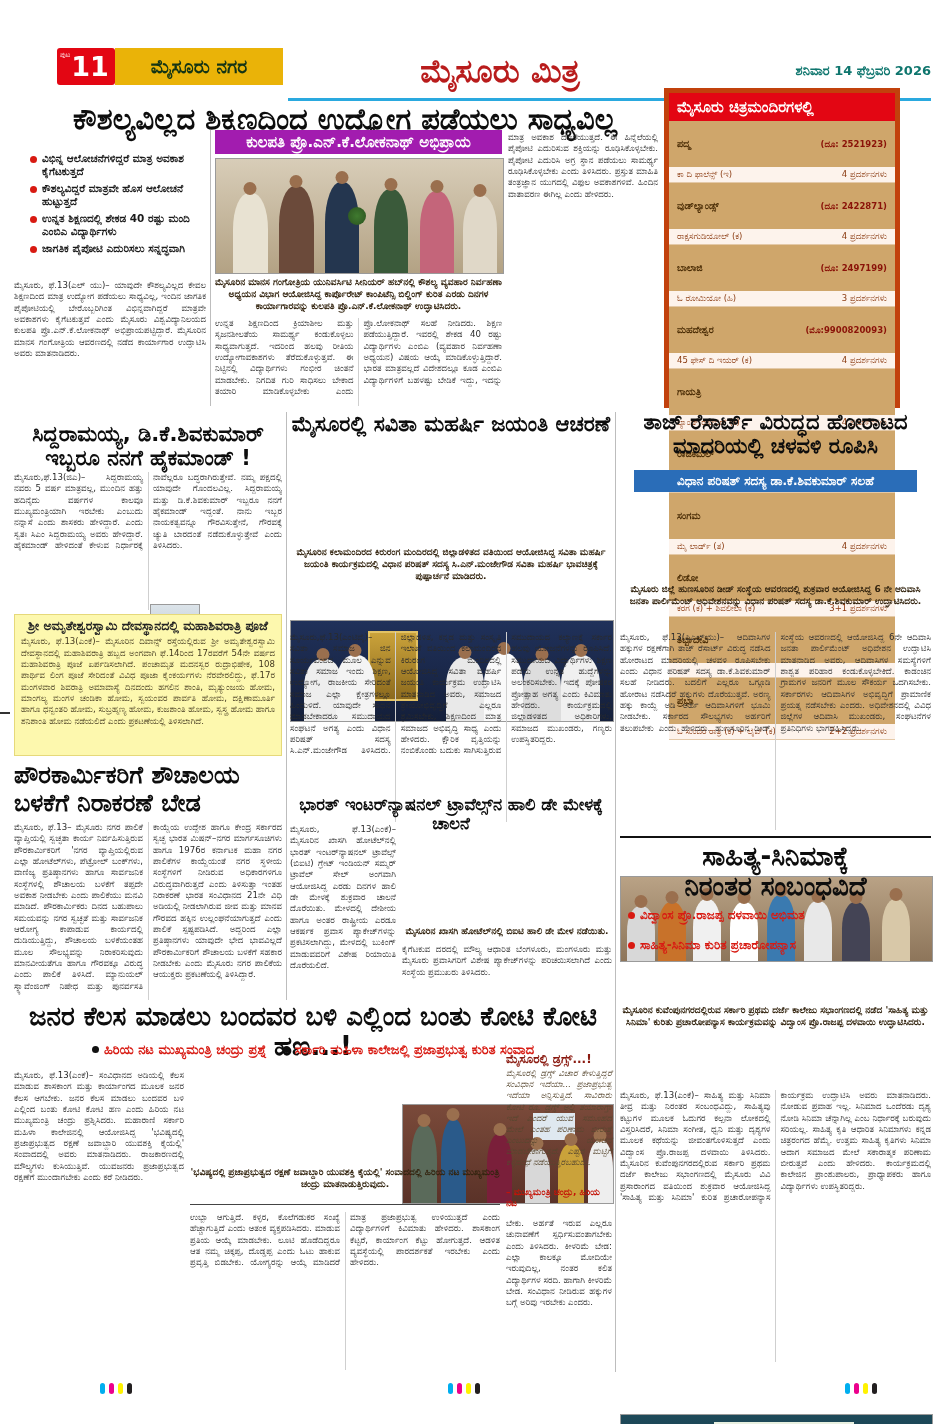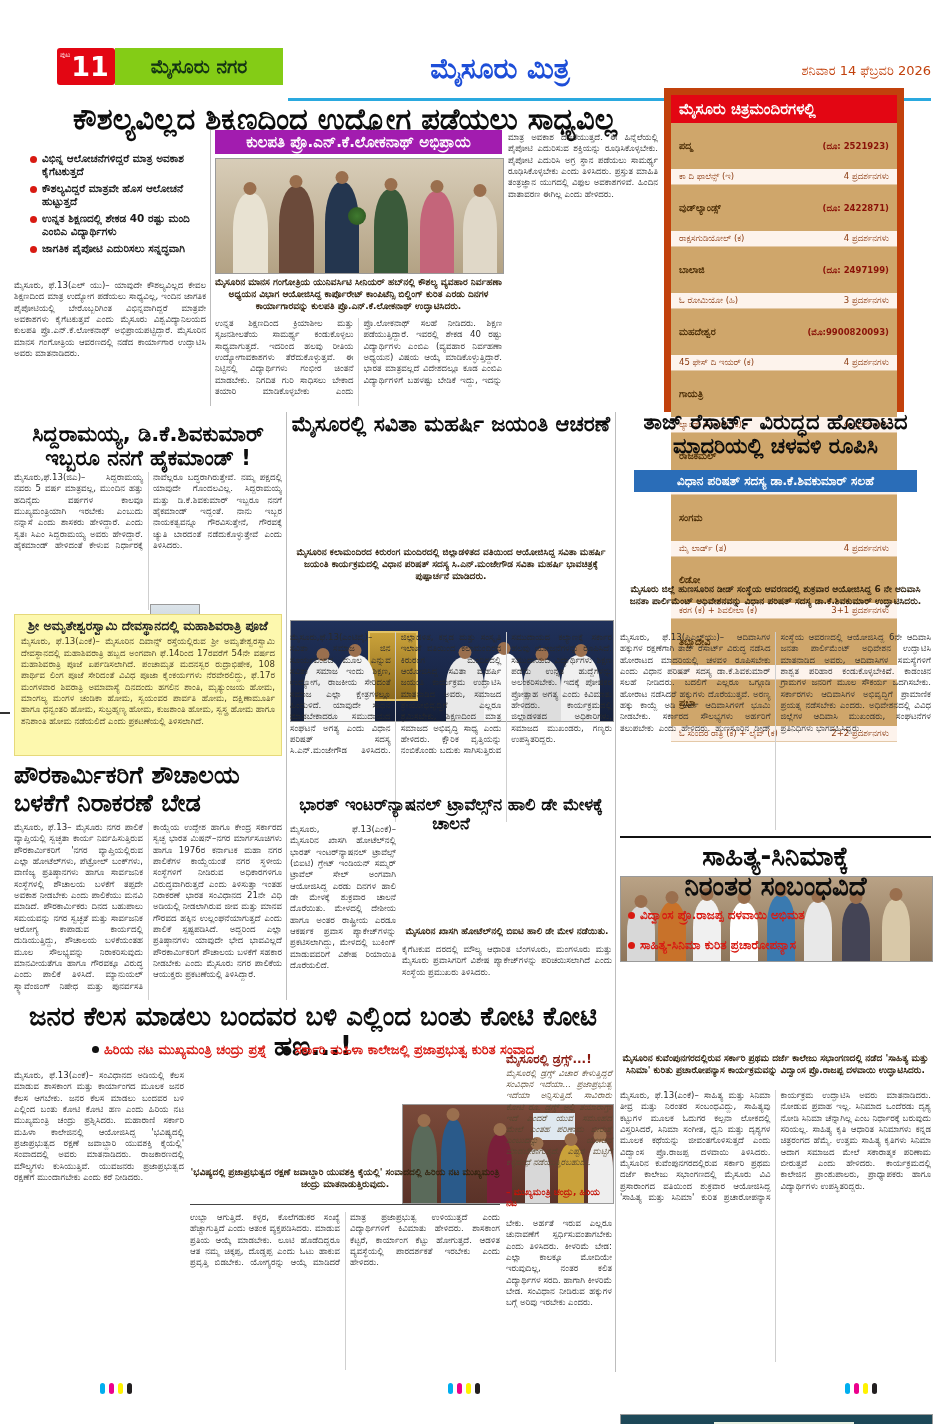--- a/index.html
+++ b/index.html
@@ -14,21 +14,21 @@
   .kicker{background:#a21caf;color:#fff;font-weight:bold;text-align:center;}
   .vrule{width:1px;background:#bdbdbd;}
   .photo{position:relative;overflow:hidden;border:1px solid #9a9a9a;}
   .pr{position:absolute;bottom:0;width:12%;border-radius:45% 45% 0 0;}
   .pr:before{content:"";position:absolute;top:-11px;left:50%;transform:translateX(-50%);
              width:13px;height:13px;border-radius:50%;background:#9a6f4e;}
   .bullet-row{display:flex;gap:5px;align-items:flex-start;}
   .dot{width:7px;height:7px;border-radius:50%;background:#d81a12;margin-top:4px;flex:none;}
   .red-sub{color:#d81a12;font-weight:bold;}
   
-  .cinema{border:7px solid #c2410c;background:#8b5cf6;}
+  .cinema{border:5px solid #c2410c;background:#8b5cf6;}
   .cinema-head{background:#e30613;color:#fff;font-weight:bold;font-size:15px;
                display:flex;align-items:center;padding-left:8px;}
   .th-row{background:#cfa66b;color:#4a2c05;font-weight:bold;font-size:9.5px;
           display:flex;justify-content:space-between;align-items:center;padding:17px 8px;}
   .th-row .ph{color:#8a1208;font-size:8.5px;}
   .fm-row{background:#fdf3ec;color:#8a3a10;font-size:8.5px;display:flex;
           justify-content:space-between;align-items:center;padding:2px 8px;border-bottom:1px solid #e4c9a8;}
   .reg{display:flex;gap:4px;}
   .reg i{width:5px;height:11px;border-radius:3px;}
   .ybox{background:#fdf8ae;border:1px solid #e6d97a;}
@@ -36,28 +36,28 @@
 </style>
 </head>
 <body>
 
 <div class="page">
 
   <div class="abs" style="left:57px;top:48px;width:58px;height:37px;background:#e30613;color:#fff;border-radius:3px;text-align:center;">
     <span class="abs" style="left:3px;top:3px;font-size:7px;">ಪುಟ</span>
     <span style="font-size:27px;font-weight:bold;line-height:37px;padding-left:8px;">11</span>
   </div>
-  <div class="abs" style="left:115px;top:48px;width:168px;height:37px;background:#84cc16;display:flex;align-items:center;justify-content:center;text-align:center;">
+  <div class="abs" style="left:115px;top:48px;width:168px;height:37px;background:#eab308;display:flex;align-items:center;justify-content:center;text-align:center;">
     <span class="hl" style="font-size:19px;color:#143414;">ಮೈಸೂರು ನಗರ</span>
   </div>
   <div class="abs" style="left:300px;top:52px;width:400px;text-align:center;">
-    <span style="font-size:28px;font-weight:bold;color:#1d4ed8;">ಮೈಸೂರು ಮಿತ್ರ</span>
+    <span style="font-size:32px;font-weight:bold;color:#b91c1c;">ಮೈಸೂರು ಮಿತ್ರ</span>
   </div>
   <div class="abs" style="left:700px;top:60px;width:231px;text-align:right;">
-    <span style="font-size:13px;font-weight:normal;color:#c2410c;">ಶನಿವಾರ 14 ಫೆಬ್ರವರಿ 2026</span>
+    <span style="font-size:13px;font-weight:bold;color:#0f766e;">ಶನಿವಾರ 14 ಫೆಬ್ರವರಿ 2026</span>
   </div>
   <div class="abs" style="left:288px;top:98px;width:643px;height:3px;background:#2aa9df;"></div>
 
   <div class="abs hl" style="left:30px;top:103px;width:630px;font-size:29px;text-align:center;">ಕೌಶಲ್ಯವಿಲ್ಲದ ಶಿಕ್ಷಣದಿಂದ ಉದ್ಯೋಗ ಪಡೆಯಲು ಸಾಧ್ಯವಿಲ್ಲ</div>
 
   <div class="abs cinema" style="left:664px;top:88px;width:226px;height:310px;">
     <div class="cinema-head" style="height:28px;">ಮೈಸೂರು ಚಿತ್ರಮಂದಿರಗಳಲ್ಲಿ</div>
     <div>
       <div class="th-row">
           <span>ಪದ್ಮ</span>
@@ -256,21 +256,21 @@
       </div>
     <div class="bullet-row">
         <span class="dot"></span>
         <span class="red-sub" style="font-size:12px;">ಸಾಹಿತ್ಯ-ಸಿನಿಮಾ ಕುರಿತ ಪ್ರಚಾರೋಪನ್ಯಾಸ</span>
       </div>
   </div>
   <div class="abs photo" style="left:620px;top:948px;width:311px;height:92px;background:linear-gradient(#1e4a5a,#12303c);">
     <span class="abs" style="left:30%;top:8%;width:45%;height:26%;background:#e8f0e0;"></span>
 
   </div>
-  <div class="abs caption" style="left:620px;top:1052px;width:311px;">ಮೈಸೂರಿನ ಕುವೆಂಪುನಗರದಲ್ಲಿರುವ ಸರ್ಕಾರಿ ಪ್ರಥಮ ದರ್ಜೆ ಕಾಲೇಜು ಸಭಾಂಗಣದಲ್ಲಿ ನಡೆದ 'ಸಾಹಿತ್ಯ ಮತ್ತು ಸಿನಿಮಾ' ಕುರಿತು ಪ್ರಚಾರೋಪನ್ಯಾಸ ಕಾರ್ಯಕ್ರಮವನ್ನು ವಿದ್ವಾಂಸ ಪ್ರೊ.ರಾಜಪ್ಪ ದಳವಾಯಿ ಉದ್ಘಾಟಿಸಿದರು.</div>
+  <div class="abs caption" style="left:620px;top:1004px;width:311px;">ಮೈಸೂರಿನ ಕುವೆಂಪುನಗರದಲ್ಲಿರುವ ಸರ್ಕಾರಿ ಪ್ರಥಮ ದರ್ಜೆ ಕಾಲೇಜು ಸಭಾಂಗಣದಲ್ಲಿ ನಡೆದ 'ಸಾಹಿತ್ಯ ಮತ್ತು ಸಿನಿಮಾ' ಕುರಿತು ಪ್ರಚಾರೋಪನ್ಯಾಸ ಕಾರ್ಯಕ್ರಮವನ್ನು ವಿದ್ವಾಂಸ ಪ್ರೊ.ರಾಜಪ್ಪ ದಳವಾಯಿ ಉದ್ಘಾಟಿಸಿದರು.</div>
   <div class="abs body-txt cols2" style="left:620px;top:1090px;width:311px;height:272px;overflow:hidden;">ಮೈಸೂರು, ಫೆ.13(ಎಂಕೆ)– ಸಾಹಿತ್ಯ ಮತ್ತು ಸಿನಿಮಾ ತೀವ್ರ ಮತ್ತು ನಿರಂತರ ಸಂಬಂಧವಿದ್ದು, ಸಾಹಿತ್ಯವು ಕಟ್ಟುಗಳ ಮೂಲಕ ಓದುಗರ ಕಲ್ಪನಾ ಲೋಕದಲ್ಲಿ ವಿಸ್ತರಿಸಿದರೆ, ಸಿನಿಮಾ ಸಂಗೀತ, ಧ್ವನಿ ಮತ್ತು ದೃಶ್ಯಗಳ ಮೂಲಕ ಕಥೆಯನ್ನು ಜೀವಂತಗೊಳಿಸುತ್ತದೆ ಎಂದು ವಿದ್ವಾಂಸ ಪ್ರೊ.ರಾಜಪ್ಪ ದಳವಾಯಿ ತಿಳಿಸಿದರು. ಮೈಸೂರಿನ ಕುವೆಂಪುನಗರದಲ್ಲಿರುವ ಸರ್ಕಾರಿ ಪ್ರಥಮ ದರ್ಜೆ ಕಾಲೇಜು ಸಭಾಂಗಣದಲ್ಲಿ ಮೈಸೂರು ವಿವಿ ಪ್ರಸಾರಾಂಗದ ವತಿಯಿಂದ ಶುಕ್ರವಾರ ಆಯೋಜಿಸಿದ್ದ 'ಸಾಹಿತ್ಯ ಮತ್ತು ಸಿನಿಮಾ' ಕುರಿತ ಪ್ರಚಾರೋಪನ್ಯಾಸ ಕಾರ್ಯಕ್ರಮ ಉದ್ಘಾಟಿಸಿ ಅವರು ಮಾತನಾಡಿದರು. ನೋಡುವ ಪ್ರವಾಹ ಇಲ್ಲ. ಸಿನಿಮಾದ ಒಂದೆರಡು ದೃಶ್ಯ ನೋಡಿ ಸಿನಿಮಾ ಚೆನ್ನಾಗಿಲ್ಲ ಎಂಬ ನಿರ್ಧಾರಕ್ಕೆ ಬರುವುದು ಸರಿಯಲ್ಲ. ಸಾಹಿತ್ಯ ಕೃತಿ ಆಧಾರಿತ ಸಿನಿಮಾಗಳು ಕನ್ನಡ ಚಿತ್ರರಂಗದ ಹೆಮ್ಮೆ. ಉತ್ತಮ ಸಾಹಿತ್ಯ ಕೃತಿಗಳು ಸಿನಿಮಾ ಆದಾಗ ಸಮಾಜದ ಮೇಲೆ ಸಕಾರಾತ್ಮಕ ಪರಿಣಾಮ ಬೀರುತ್ತವೆ ಎಂದು ಹೇಳಿದರು. ಕಾರ್ಯಕ್ರಮದಲ್ಲಿ ಕಾಲೇಜಿನ ಪ್ರಾಂಶುಪಾಲರು, ಪ್ರಾಧ್ಯಾಪಕರು ಹಾಗೂ ವಿದ್ಯಾರ್ಥಿಗಳು ಉಪಸ್ಥಿತರಿದ್ದರು.</div>
 
   <div class="abs hl" style="left:14px;top:1002px;width:598px;font-size:26px;text-align:center;">ಜನರ ಕೆಲಸ ಮಾಡಲು ಬಂದವರ ಬಳಿ ಎಲ್ಲಿಂದ ಬಂತು ಕೋಟಿ ಕೋಟಿ ಹಣ...!</div>
   <div class="abs" style="left:14px;top:1042px;width:598px;display:flex;justify-content:center;gap:16px;">
     <div class="bullet-row">
         <span class="dot" style="background:#111;"></span>
         <span class="red-sub" style="font-size:13px;">ಹಿರಿಯ ನಟ ಮುಖ್ಯಮಂತ್ರಿ ಚಂದ್ರು ಪ್ರಶ್ನೆ</span>
       </div>
     <div class="bullet-row">
         <span class="dot" style="background:#111;"></span>

